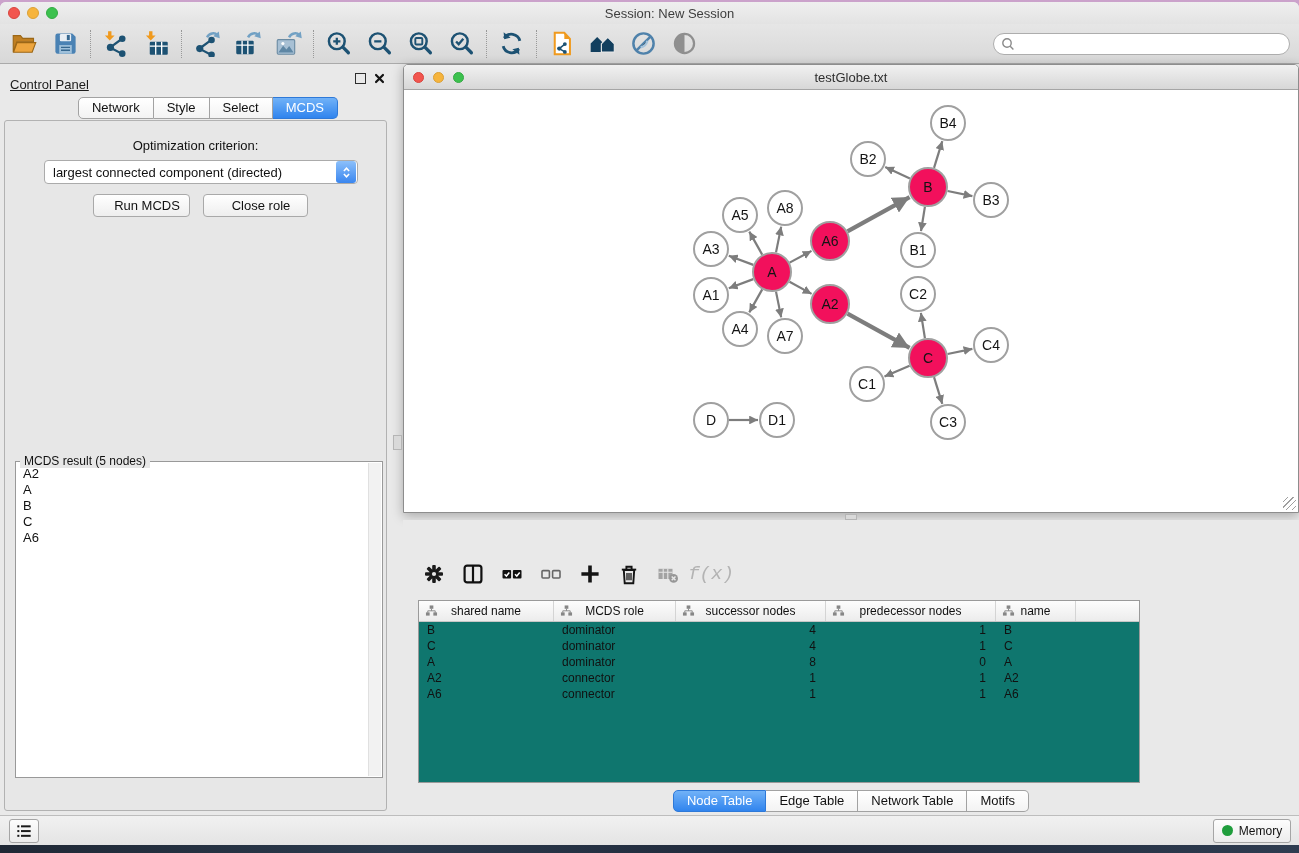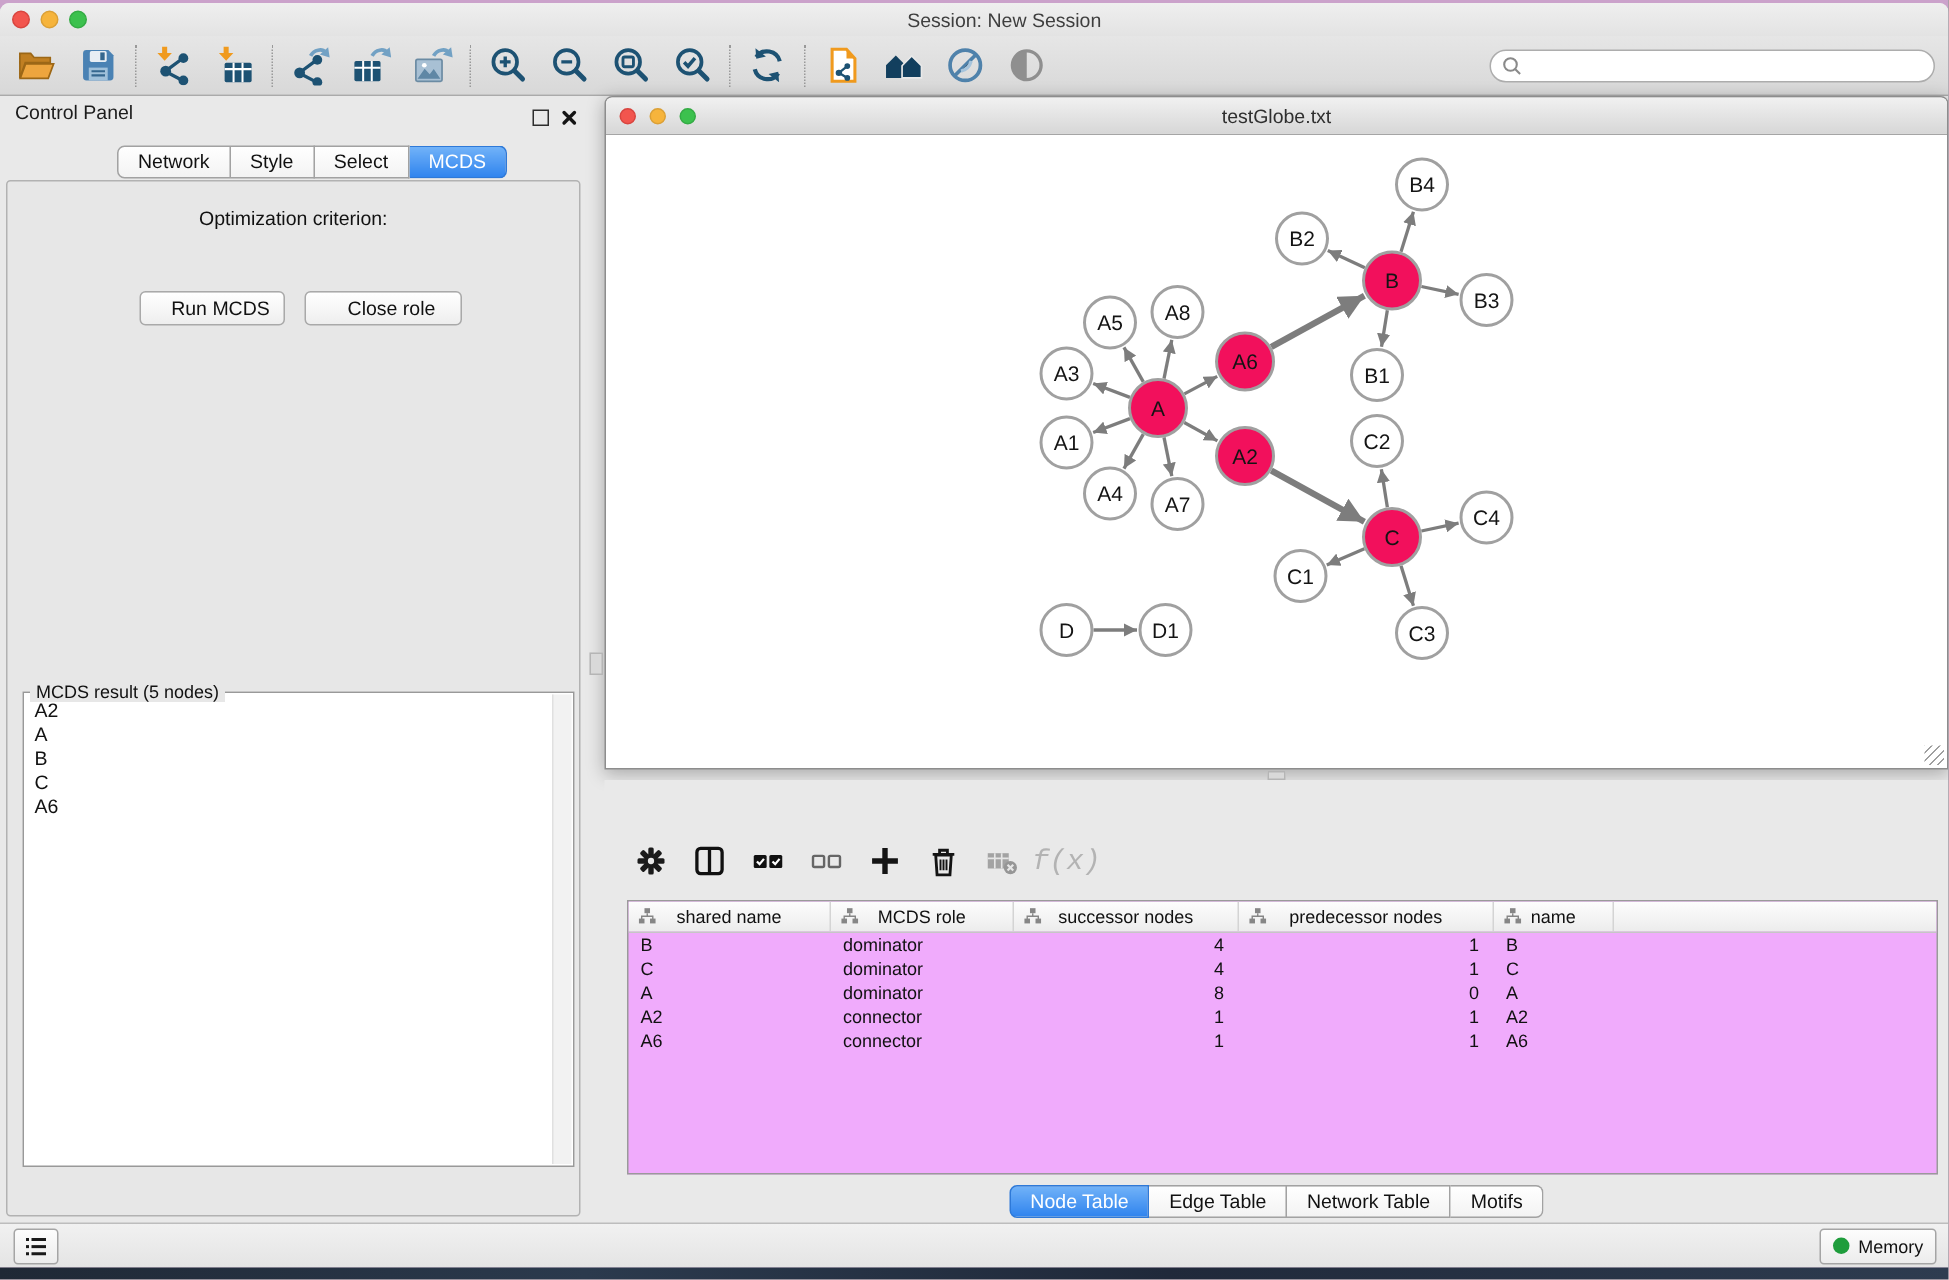--- a/index.html
+++ b/index.html
@@ -32,21 +32,21 @@
                display:flex; align-items:center; padding-left:7px; }
   .searchbox svg { width:14px; height:14px; }
   .searchbox input { border:none; outline:none; flex:1; height:18px; font-size:12px;
                      background:transparent; padding-left:4px; }
 
   
   .workspace { position:relative; width:1299px; height:753px; }
 
   
   .panel-head { position:relative; height:28px; }
-  .panel-title { position:absolute; left:10px; top:3px; font-size:13px; color:#1c1c1c; }
+  .panel-title { position:absolute; left:10px; top:13px; font-size:13px; color:#1c1c1c;text-decoration:underline; }
   .mini-float { position:absolute; top:9px; width:11px; height:11px;
                 border:1.8px solid #2d2d2d; background:transparent; }
   .mini-close { position:absolute; top:8px; width:13px; height:13px; }
 
   
   .control-panel { position:absolute; left:0; top:0; width:392px; height:753px; background:#e9e9e9; }
   .seg { display:flex; justify-content:center; }
   .seg .tab { height:22px; line-height:20px; font-size:13px; color:#111; padding:0 13px;
               background:linear-gradient(#ffffff,#f3f3f3); border:1px solid #a2a2a2; border-left:none; }
   .seg .tab:first-child { border-left:1px solid #a2a2a2; border-radius:5px 0 0 5px; }
@@ -93,22 +93,22 @@
       background:#d9d9d9; border:1px solid #b5b5b5; }
 
   
   .table-panel { position:absolute; left:403px; top:456px; width:896px; height:297px; background:#e9e9e9; }
   .tp-toolbar { position:absolute; left:0; top:36px; height:36px; display:flex;
                 align-items:center; gap:13px; padding-left:18px; }
   .tp-btn { width:26px; height:26px; display:flex; align-items:center; justify-content:center;
             background:transparent; border:none; }
   .tp-btn svg { width:24px; height:24px; }
   .fx-label { font-style:italic; font-family:Liberation Mono, monospace; font-size:19px; color:#b3b3b3; }
-  .dtable { position:absolute; left:15px; top:80px; width:874px; height:183px;
-            background:#f0abfc; border:1px solid #9a9a9a; overflow:hidden; }
+  .dtable { position:absolute; left:15px; top:80px; width:722px; height:183px;
+            background:#0f766e; border:1px solid #9a9a9a; overflow:hidden; }
   .thead { display:grid; grid-template-columns:135px 122px 150px 170px 80px 1fr;
            height:21px; background:linear-gradient(#fdfdfd,#ececec); border-bottom:1px solid #c6c6c6; }
   .th { position:relative; display:flex; align-items:center; justify-content:center;
         font-size:12px; color:#111; border-right:1px solid #d4d4d4; }
   .th svg { position:absolute; left:6px; width:13px; height:12px; }
   .trow { display:grid; grid-template-columns:135px 122px 150px 170px 80px 1fr; height:16px; }
   .td { font-size:12px; color:#111; line-height:16px; padding-left:8px; white-space:nowrap; }
   .td.num { text-align:right; padding-right:10px; padding-left:0; }
   .tp-tabs { position:absolute; left:0; right:0; top:270px; }
 
@@ -295,20 +295,29 @@
           </svg>
         </div>
         <div class="seg cp-tabs" id="cp-tabs">
             <span class="tab">Network</span>
             <span class="tab">Style</span>
             <span class="tab">Select</span>
             <span class="tab selected">MCDS</span>
           </div>
         <div class="cp-pane">
           <div class="opt-label">Optimization criterion:</div>
+          <div class="dropdown">
+            <span class="val">largest connected component (directed)</span>
+            <span class="stepper">
+              <svg viewBox="0 0 14 16" width="13" height="15">
+                <path d="M4.2 6.4L7 3.4l2.8 3" stroke="#fff" stroke-width="1.7" fill="none"></path>
+                <path d="M4.2 9.6L7 12.6l2.8-3" stroke="#fff" stroke-width="1.7" fill="none"></path>
+              </svg>
+            </span>
+          </div>
           <button class="btn" style="left:88px; top:73px; width:97px;">Run MCDS</button>
           <button class="btn" style="left:198px; top:73px; width:105px;">Close role</button>
           <div class="result-box">
             <span class="result-legend">MCDS result (5 nodes)</span>
             <div class="result-list" id="result-list">
                 <div class="result-item">A2</div>
                 <div class="result-item">A</div>
                 <div class="result-item">B</div>
                 <div class="result-item">C</div>
                 <div class="result-item">A6</div>

